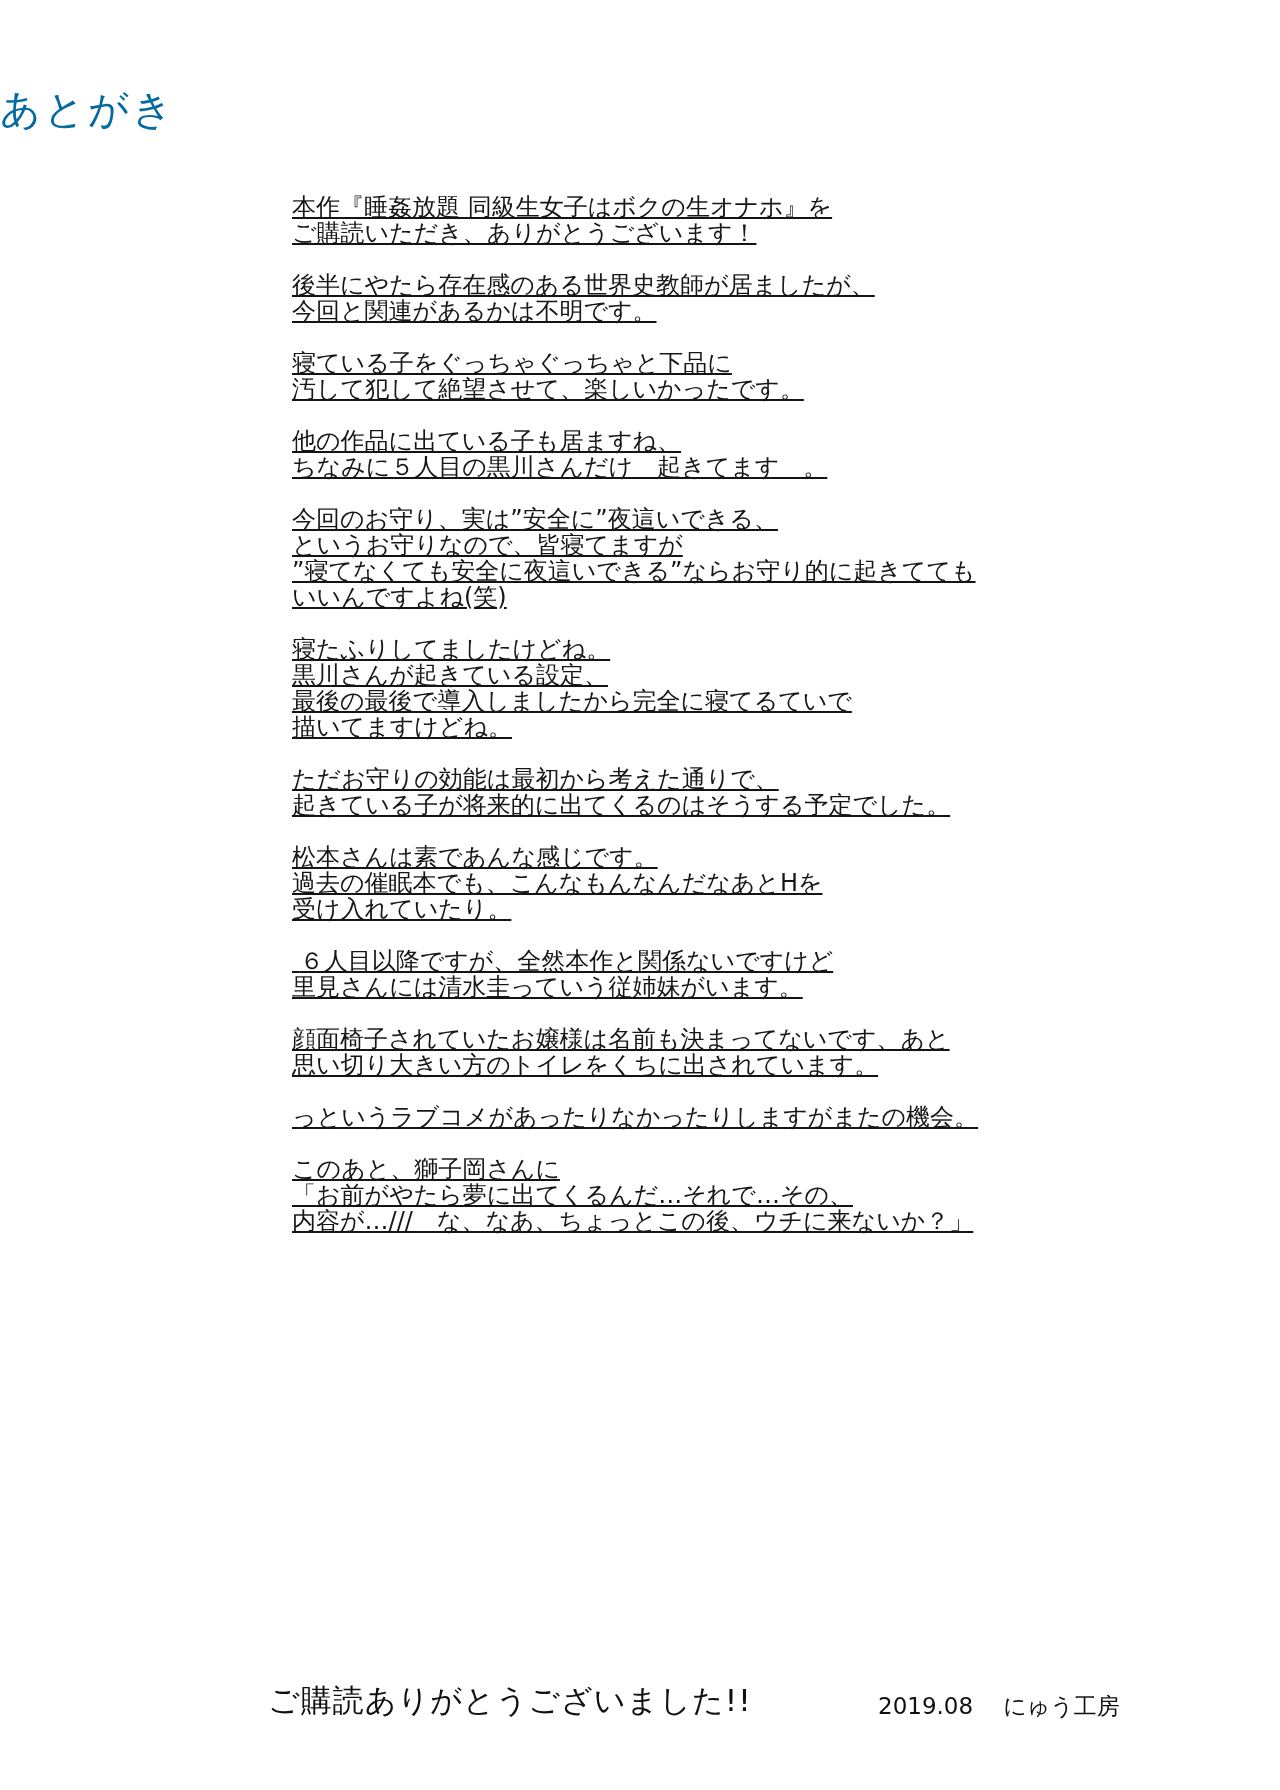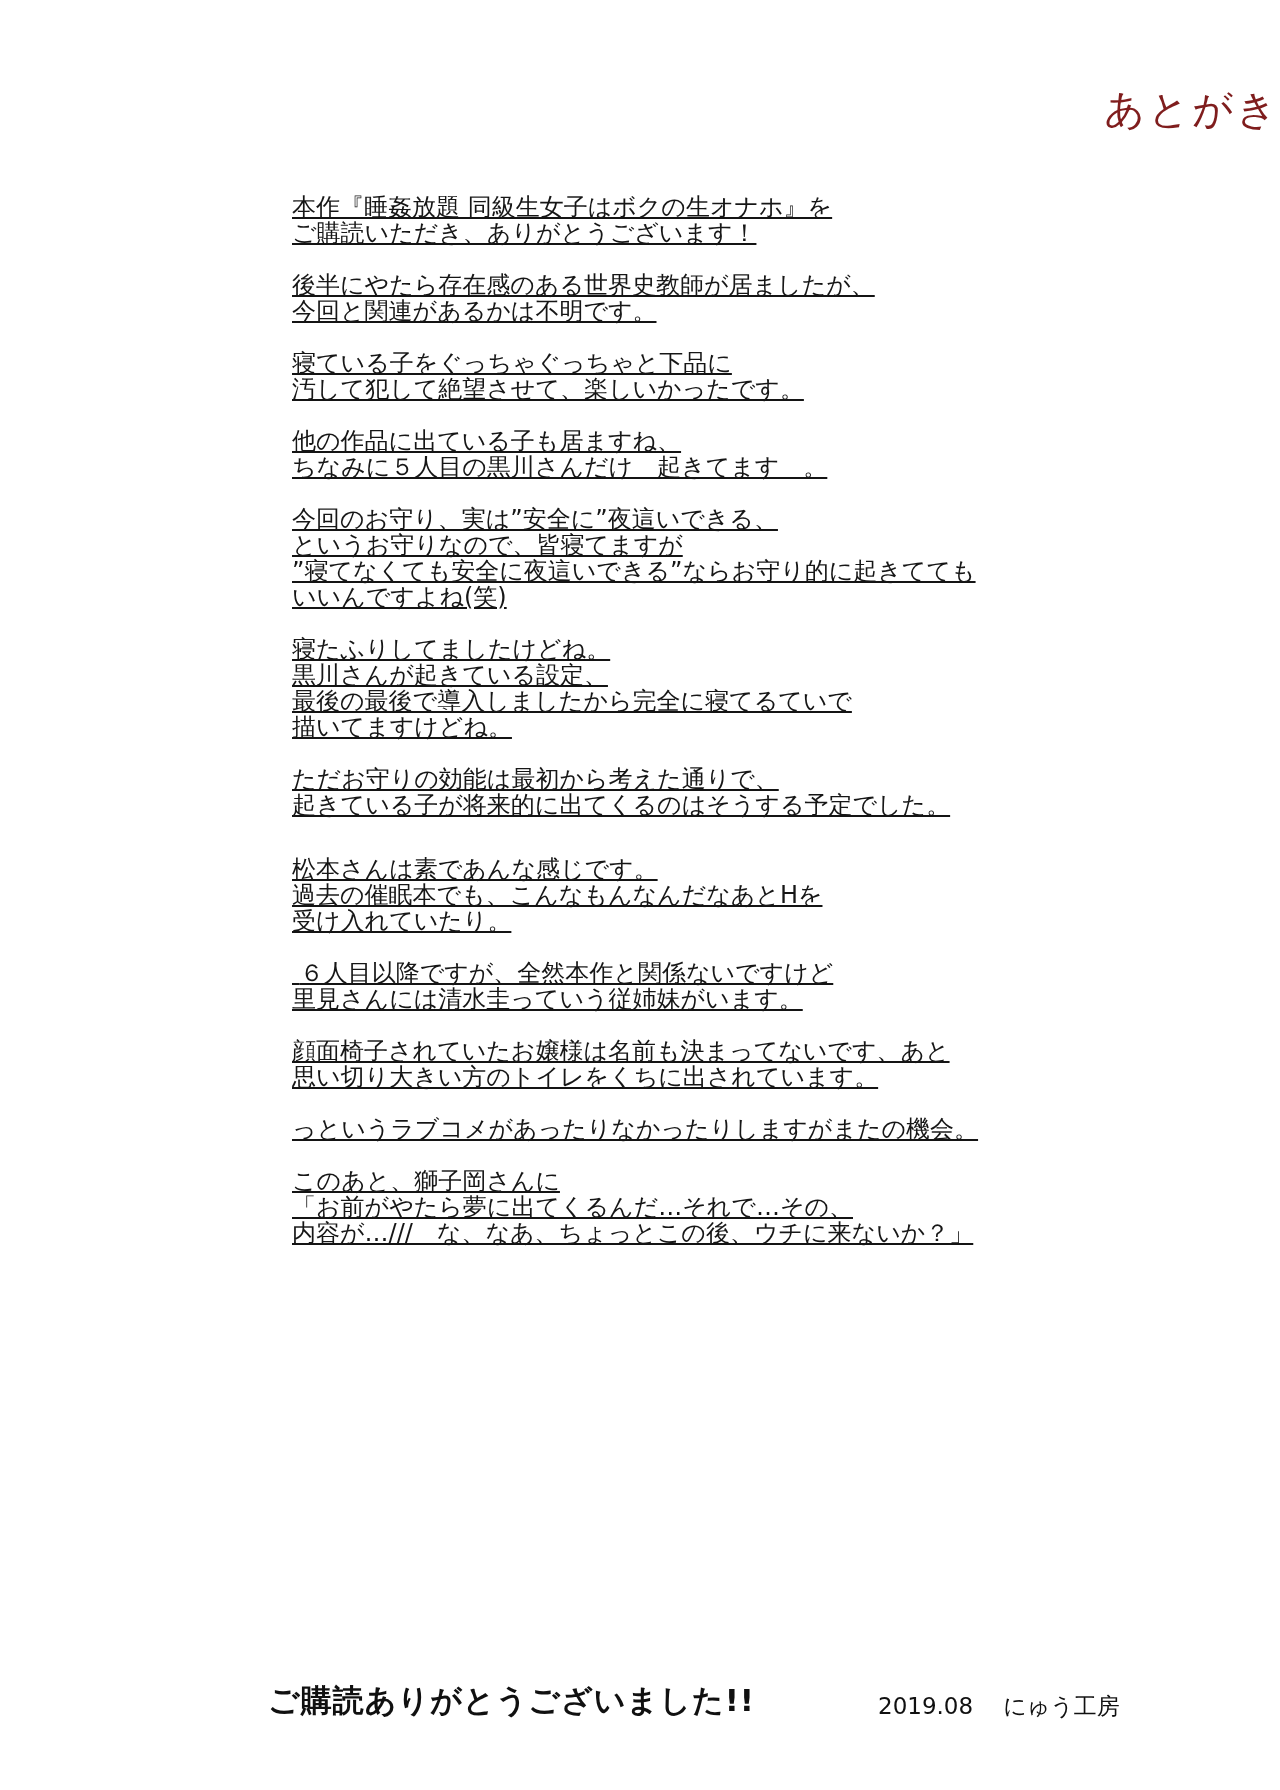--- a/index.html
+++ b/index.html
@@ -14,49 +14,49 @@
     background: #ffffff;
     overflow: hidden;
     font-family: "DejaVu Sans", "Liberation Sans", sans-serif;
     color: #141414;
   }
   .title {
     position: absolute;
     top: 82px;
     left: 0;
     width: 1280px;
-    text-align: right;
+    text-align: left;
     font-size: 40px;
     font-weight: 500;
     letter-spacing: 3px;
-    color: #7f1d1d;
+    color: #0369a1;
   }
   .body-text {
     position: absolute;
     left: 292px;
     top: 194px;
     width: 780px;
     font-size: 24px;
     line-height: 26px;
     text-decoration: underline;
   }
   .para {
     margin: 0 0 26px 0;
     white-space: pre-wrap;
     color: #161616;
   }
   .para.gap-xl {
-    margin-top: 38px;
+    margin-top: 26px;
   }
   .footer-thanks {
     position: absolute;
     left: 268px;
     top: 1680px;
     font-size: 31px;
-    font-weight: 700;
+    font-weight: 400;
     letter-spacing: 1px;
     color: #101010;
   }
   .footer-right {
     position: absolute;
     left: 878px;
     top: 1691px;
     font-size: 23px;
     color: #101010;
   }

